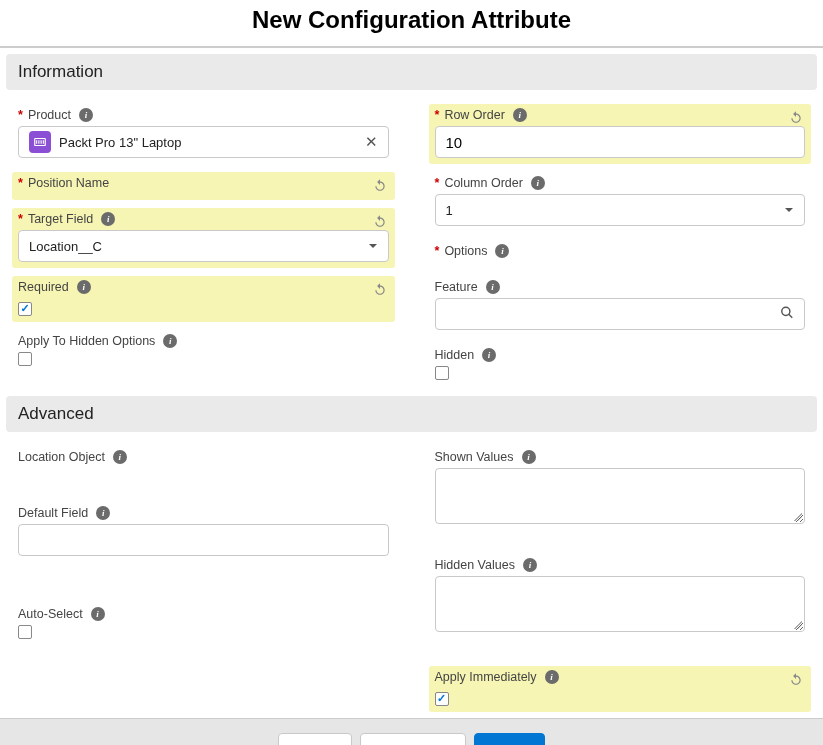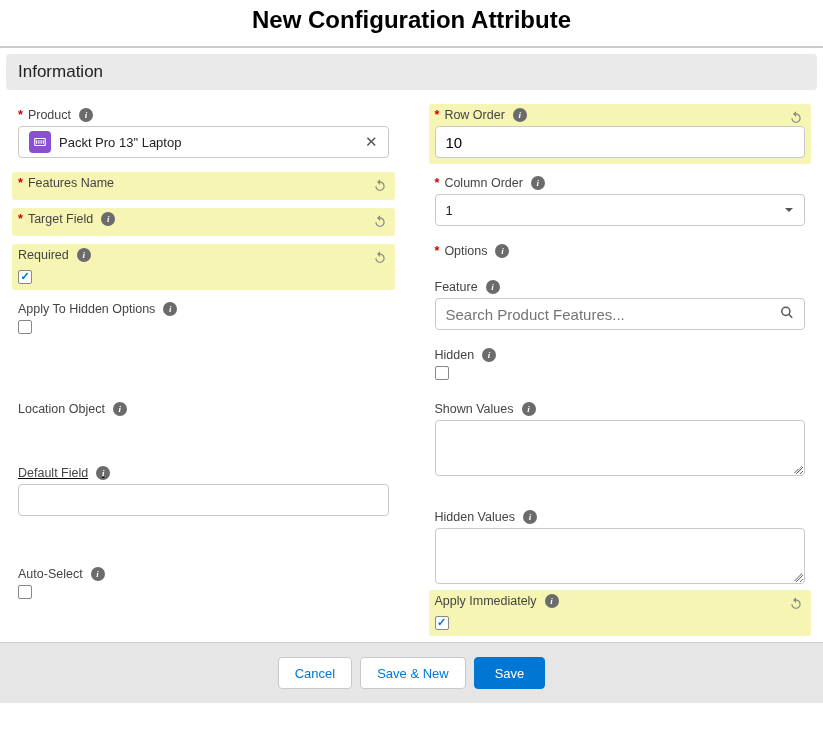--- a/index.html
+++ b/index.html
@@ -80,33 +80,39 @@
           <span class="clear-x">✕</span>
         </div>
       </div>
 
       <div class="field hl">
         <span class="undo undo-icon"><svg viewBox="0 0 24 24">
               <path d="M12 5V2L7 7l5 5V8c3.3 0 6 2.7 6 6s-2.7 6-6 6-6-2.7-6-6H4c0 4.4 3.6 8 8 8s8-3.6 8-8-3.6-8-8-8z"></path>
             </svg></span>
         <div class="field-label">
             <span class="req-star">*</span>
-            <span>Features Name</span>
+            <span>Position Name</span>
           </div>
       </div>
 
       <div class="field hl">
         <span class="undo undo-icon"><svg viewBox="0 0 24 24">
               <path d="M12 5V2L7 7l5 5V8c3.3 0 6 2.7 6 6s-2.7 6-6 6-6-2.7-6-6H4c0 4.4 3.6 8 8 8s8-3.6 8-8-3.6-8-8-8z"></path>
             </svg></span>
         <div class="field-label">
             <span class="req-star">*</span>
             <span>Target Field</span>
             <span class="info-icon">i</span>
           </div>
+        <div class="select-box">
+          <span>Location__C</span>
+          <span class="caret"><svg viewBox="0 0 10 10">
+                <path d="M1 3 L5 7 L9 3 Z"></path>
+              </svg></span>
+        </div>
       </div>
 
       <div class="field hl">
         <span class="undo undo-icon"><svg viewBox="0 0 24 24">
               <path d="M12 5V2L7 7l5 5V8c3.3 0 6 2.7 6 6s-2.7 6-6 6-6-2.7-6-6H4c0 4.4 3.6 8 8 8s8-3.6 8-8-3.6-8-8-8z"></path>
             </svg></span>
         <div class="field-label">
             <span>Required</span>
             <span class="info-icon">i</span>
           </div>
@@ -160,53 +166,53 @@
             <span class="info-icon">i</span>
           </div>
       </div>
 
       <div class="field">
         <div class="field-label">
             <span>Feature</span>
             <span class="info-icon">i</span>
           </div>
         <div class="input-box search-box">
-          <input type="text" placeholder="Search Product Features..." style="">
           <span class="mag">
             <svg width="14" height="14" viewBox="0 0 24 24" fill="none" stroke="#555" stroke-width="2.5">
                 <circle cx="10" cy="10" r="7"></circle>
                 <line x1="21" y1="21" x2="15" y2="15"></line>
               </svg>
           </span>
         </div>
       </div>
 
       <div class="field">
         <div class="field-label">
             <span>Hidden</span>
             <span class="info-icon">i</span>
           </div>
         <div class="checkbox"></div>
       </div>
 
     </div>
   </div>
 
+  <div class="section-header">Advanced</div>
 
   <div class="two-col">
     <div class="col">
 
       <div class="field">
         <div class="field-label">
             <span>Location Object</span>
             <span class="info-icon">i</span>
           </div>
       </div>
 
-      <div class="field" style="margin-top:36px;text-decoration:underline;">
+      <div class="field" style="margin-top:28px;">
         <div class="field-label">
             <span>Default Field</span>
             <span class="info-icon">i</span>
           </div>
         <div class="input-box">
             <input type="text" value="" style="">
           </div>
       </div>
 
       <div class="field" style="margin-top:41px;">
@@ -229,21 +235,21 @@
       </div>
 
       <div class="field" style="margin-top:24px;">
         <div class="field-label">
             <span>Hidden Values</span>
             <span class="info-icon">i</span>
           </div>
         <div class="textarea-box"></div>
       </div>
 
-      <div class="field hl" style="margin-top:0;">
+      <div class="field hl" style="margin-top:28px;">
         <span class="undo undo-icon"><svg viewBox="0 0 24 24">
               <path d="M12 5V2L7 7l5 5V8c3.3 0 6 2.7 6 6s-2.7 6-6 6-6-2.7-6-6H4c0 4.4 3.6 8 8 8s8-3.6 8-8-3.6-8-8-8z"></path>
             </svg></span>
         <div class="field-label">
             <span>Apply Immediately</span>
             <span class="info-icon">i</span>
           </div>
         <div class="checkbox checked"></div>
       </div>
 

